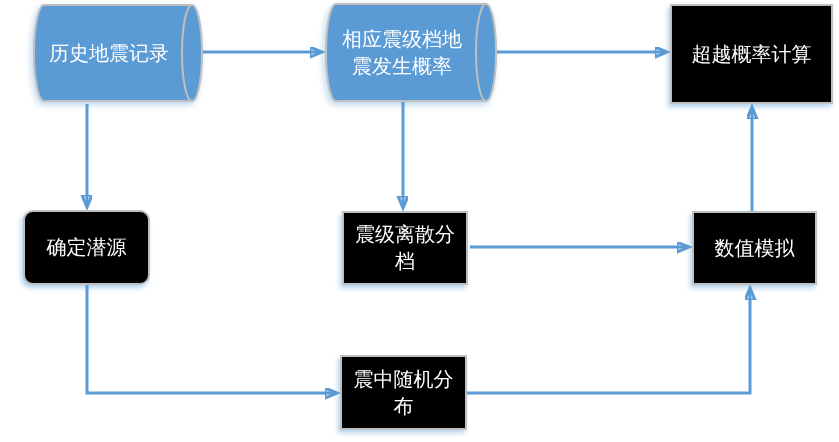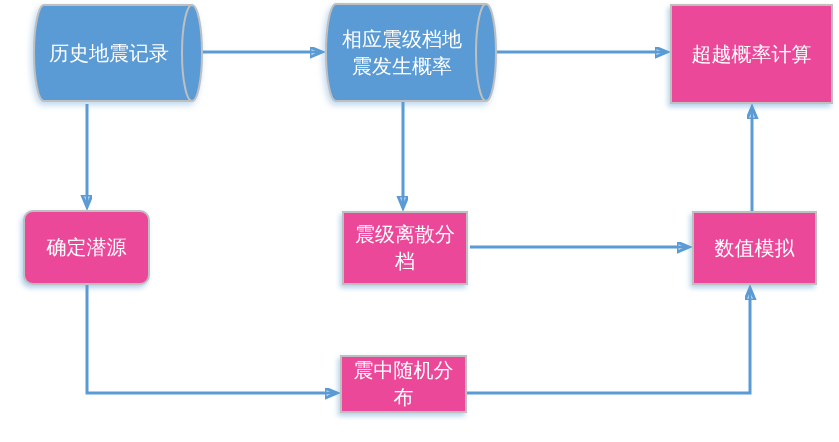--- a/index.html
+++ b/index.html
@@ -32,21 +32,21 @@
     align-items: center;
     justify-content: center;
     text-align: center;
     color: #ffffff;
     font-size: 20px;
     line-height: 27px;
     white-space: pre-line;
     box-sizing: border-box;
   }
   .rect-node {
-    background: #ec4899;
+    background: #000000;
     border: 2px solid #BFBFBF;
     box-shadow: -2px 3px 5px rgba(91,155,213,0.45);
   }
   .cyl-node .cyl-svg {
     position: absolute;
     left: 0; top: 0;
     filter: drop-shadow(-2px 3px 3px rgba(91,155,213,0.40));
   }
   .cyl-node .node-label {
     position: relative;
@@ -103,18 +103,18 @@
 
   <div class="node rect-node" style="left:342px; top:211px; width:126px; height:74px;">
     <span class="node-label">震级离散分
 档</span>
   </div>
 
   <div class="node rect-node" style="left:692px; top:211px; width:125px; height:74px;">
     <span class="node-label">数值模拟</span>
   </div>
 
-  <div class="node rect-node" style="left:340px; top:355px; width:127px; height:58px;">
+  <div class="node rect-node" style="left:340px; top:355px; width:127px; height:75px;">
     <span class="node-label">震中随机分
 布</span>
   </div>
 
 </div>
 
 </body></html>

